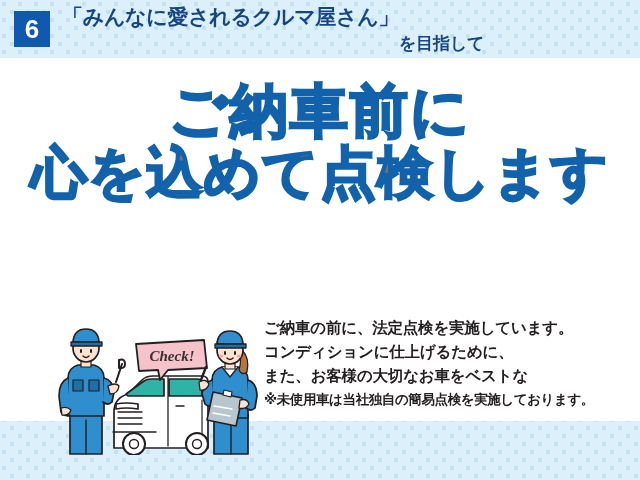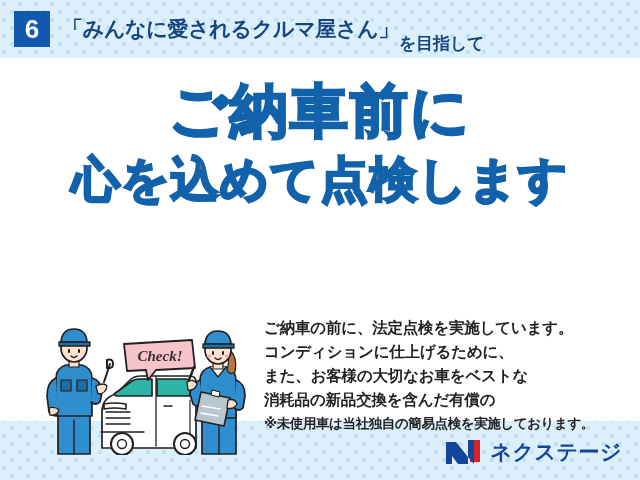--- a/index.html
+++ b/index.html
@@ -49,21 +49,21 @@
     line-height: 1;
     letter-spacing: 0;
     flex: 0 0 auto;
   }
   #header-title {
     margin-left: 12px;
     color: #16457f;
     font-weight: bold;
     white-space: nowrap;
     display: flex;
-    align-items: center;
+    align-items: flex-start;
   }
   #header-title-main {
     font-size: 21px;
     letter-spacing: -0.3px;
   }
   #header-title-suffix {
     font-size: 17px;
     letter-spacing: -0.2px;
     margin-top: 29px;
   }
@@ -90,23 +90,22 @@
     letter-spacing: 2px;
     line-height: 1.08;
   }
   .headline-line {
     display: block;
     font-size: 58px;
     white-space: nowrap;
     -webkit-text-stroke: 2.5px #1162ab;
   }
   #headline-line-2 {
-    font-size: 48px;
+    font-size: 56px;
     letter-spacing: 1px;
-    margin-top: 11px;
   }
 
   
   #body-copy {
     position: absolute;
     left: 264px;
     top: 258px;
     width: 370px;
     color: #231f20;
     font-weight: bold;
@@ -120,21 +119,21 @@
   }
   .copy-line.note {
     font-size: 13.5px;
     line-height: 23px;
     letter-spacing: -0.4px;
   }
 
   
   #illustration {
     position: absolute;
-    left: 44px;
+    left: 56px;
     top: 262px;
     width: 215px;
     height: 135px;
   }
   #illustration svg { display: block; }
 
   
   #footer-logo {
     position: absolute;
     right: 18px;
@@ -169,21 +168,20 @@
 
     <div id="headline">
       <span class="headline-line" id="headline-line-1">ご納車前に</span>
       <span class="headline-line" id="headline-line-2">心を込めて点検します</span>
     </div>
 
     <div id="body-copy">
       <span class="copy-line">ご納車の前に、法定点検を実施しています。</span>
       <span class="copy-line">コンディションに仕上げるために、</span>
       <span class="copy-line">また、お客様の大切なお車をベストな</span>
-      <span class="copy-line">消耗品の新品交換を含んだ有償の</span>
       <span class="copy-line note">※未使用車は当社独自の簡易点検を実施しております。</span>
     </div>
 
     <div id="illustration">
       <svg viewBox="0 0 215 135" width="215" height="135">
         <g fill="none" stroke="#231f20" stroke-width="1.7" stroke-linejoin="round" stroke-linecap="round">
 
           <g>
 
             <path d="M58 128 L58 92 Q58 78 72 74 L86 60 Q90 56 97 56 L146 56 Q152 56 152 62 L152 128 Z" fill="#ffffff"></path>
@@ -282,22 +280,14 @@
             <ellipse cx="183" cy="36" rx="2.4" ry="1.6" fill="#f6a7b4" stroke="none"></ellipse>
           </g>
         </g>
 
         <text x="116" y="41" text-anchor="middle" font-family="'Liberation Serif', 'DejaVu Serif', serif" font-size="15" font-style="italic" font-weight="bold" fill="#3a2f2f">Check!</text>
       </svg>
     </div>
 
   </div>
 
-  <div id="footer-logo">
-    <svg id="logo-mark" width="40" height="28" viewBox="0 0 40 28">
-      <path d="M2 26 L2 4 L12 4 L24 19 L24 26 L14 26 L8 18 L8 26 Z" fill="#15459a"></path>
-      <path d="M26 2 L26 24 L36 24 L36 2 Z" fill="#d8232a"></path>
-      <path d="M24 2 L24 19 L30 26 L30 2 Z" fill="#15459a"></path>
-    </svg>
-    <span id="logo-text">ネクステージ</span>
-  </div>
 
 </div>
 
 </body></html>

